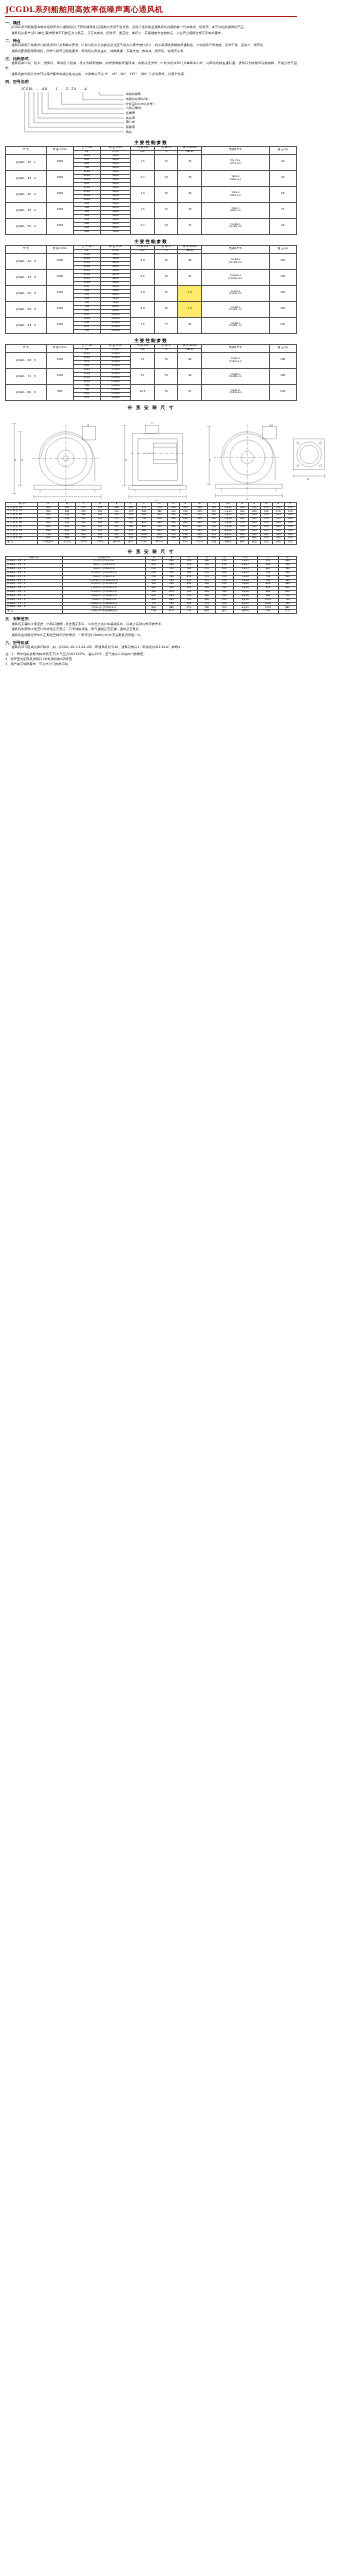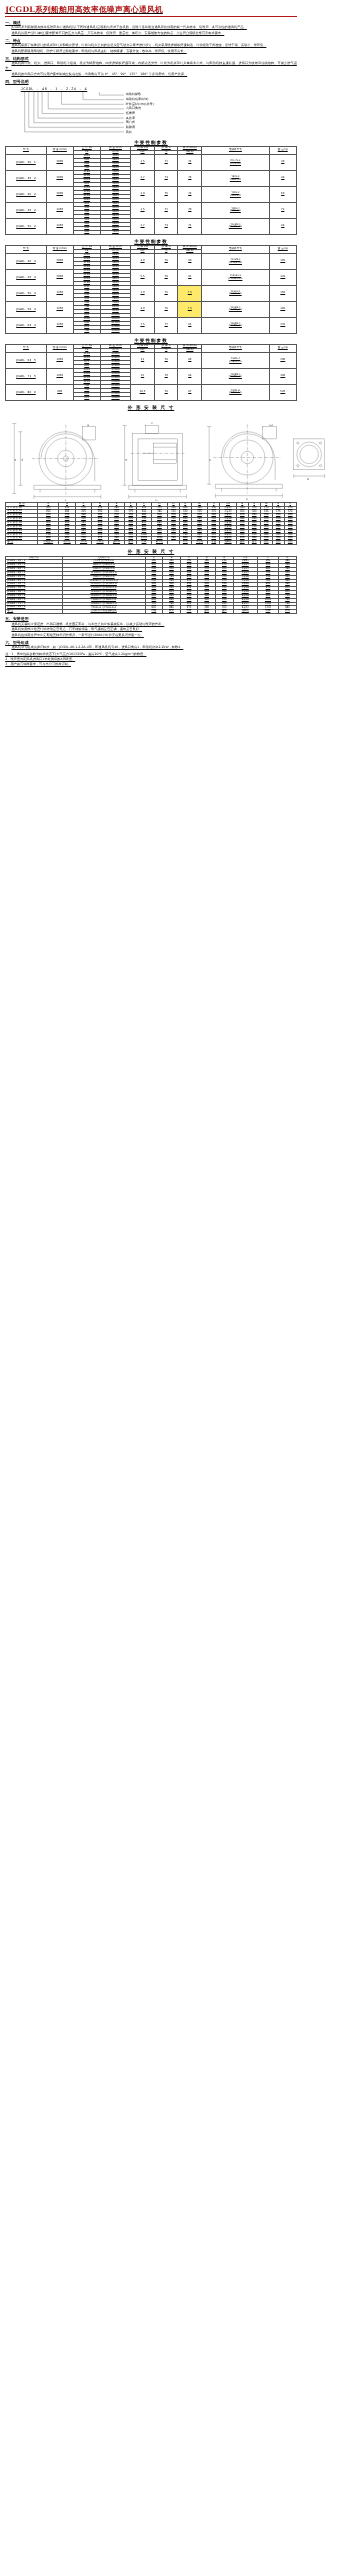--- a/index.html
+++ b/index.html
@@ -4,21 +4,21 @@
 <style>
   * { box-sizing: border-box; }
   body {
     margin: 0;
     padding: 0;
     width: 341px;
     background: #ffffff;
     font-family: "DejaVu Sans", "Liberation Sans", sans-serif;
     color: #111;
   }
-  .page { width: 302px; padding: 3.1px 5.2px 10.3px 5.2px; text-decoration: underline; }
+  .page { width: 302px; padding: 3.1px 5.2px 10.3px 5.2px; }
 
   h1.doc-title {
     font-family: "DejaVu Serif", "Liberation Serif", serif;
     font-size: 7.7px;
     font-weight: bold;
     color: #b01818;
     margin: 2.1px 0 1px 0;
     letter-spacing: 0.3px;
   }
   .title-rule { border-top: 0.5px solid #b01818; margin: 0.5px 0 2.6px 0; }

